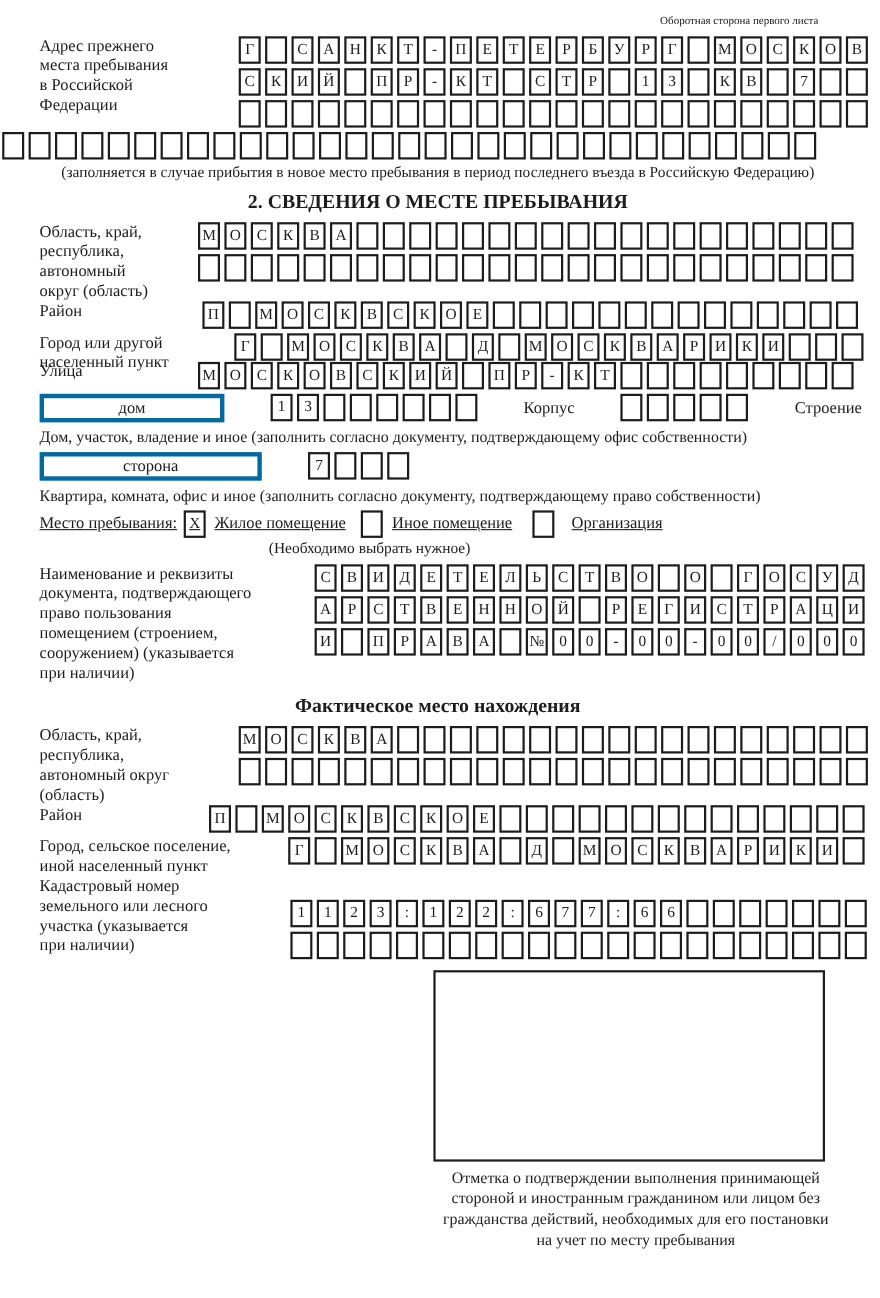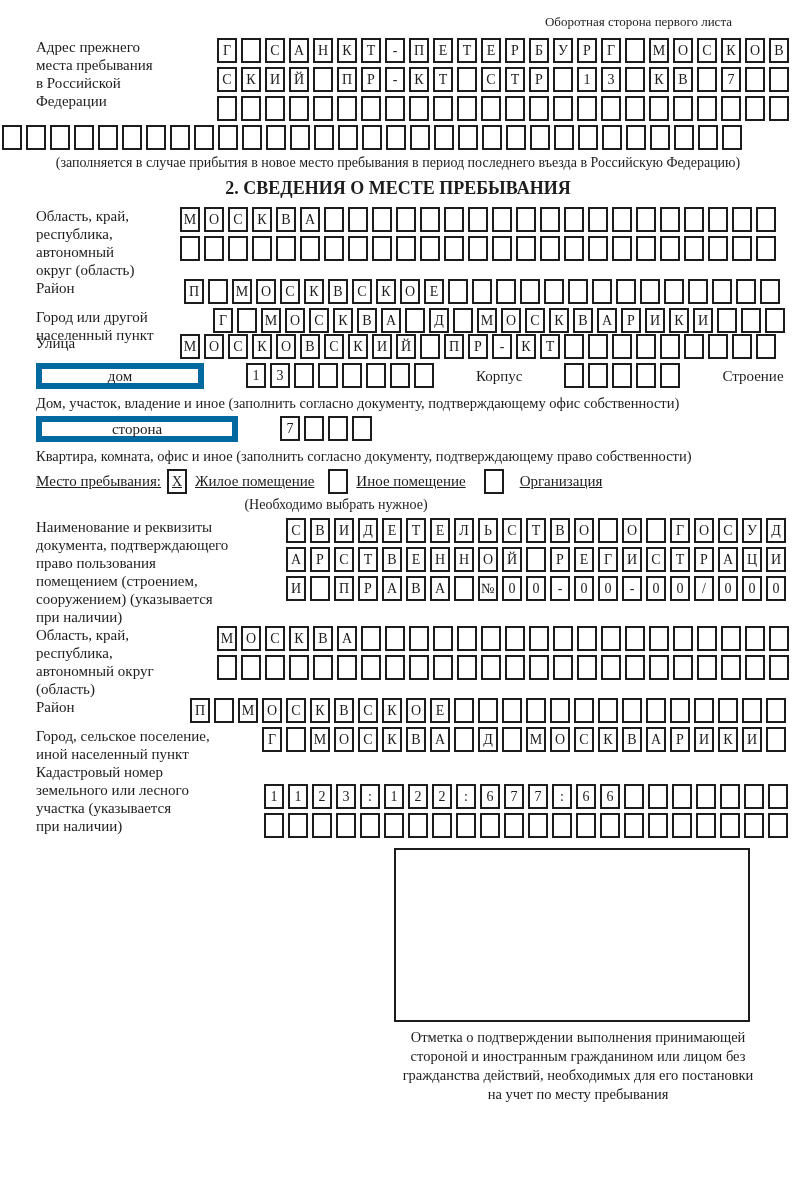--- a/index.html
+++ b/index.html
@@ -1,26 +1,26 @@
 <!DOCTYPE html>
 <html><head>
 <meta charset="utf-8">
 <style>
   html,body{margin:0;padding:0;background:#fff;}
   body{width:800px;height:1180px;overflow:hidden;color:#1c1c1c;
        font-family:"Liberation Serif",serif;}
   .page{position:relative;padding:14px 40px 0 36px;box-sizing:border-box;width:800px;height:1180px;}
-  .hdr{text-align:right;font-size:13px;margin-right:28px;}
+  .hdr{text-align:right;font-size:10px;margin-right:16px;}
   .frow{display:flex;align-items:flex-start;gap:36px;}
   .flabel{font-size:15px;line-height:18px;white-space:pre-line;flex:none;}
   .grids{flex:none;}
   .cellrow{display:flex;gap:4px;margin-bottom:4px;}
   .cell{box-sizing:border-box;flex:none;width:20px;height:25px;border:2px solid #1c1c1c;
         display:flex;align-items:center;justify-content:center;font-size:14px;background:#fff;}
-  .longbox{box-sizing:border-box;height:26px;border:6px solid #0369a1;display:flex;
+  .longbox{box-sizing:border-box;height:26px;border:4px solid #0369a1;display:flex;
            align-items:center;justify-content:center;font-size:15px;flex:none;margin-right:6px;}
   .ilabel{font-size:15px;line-height:26px;margin:0 6px;flex:none;}
   .note{font-size:14px;line-height:18px;}
   .center{text-align:center;}
   .sect-title{font-weight:bold;font-size:18px;text-align:center;margin:6px 0 8px 0;}
   .smallnote{font-size:14px;line-height:17px;white-space:pre-line;text-align:center;margin-bottom:6px;}
   .fieldnote{font-size:14.5px;line-height:18px;margin:2px 0 4px 0;}
   .stay{display:flex;align-items:center;font-size:15px;margin:4px 0 2px 0;text-decoration:underline;}
   .stay .cell{margin:0 8px 0 6px;}
   .mt20{margin-top:21px;}
@@ -442,20 +442,21 @@
           <div class="cell">0</div>
           <div class="cell">0</div>
           <div class="cell">/</div>
           <div class="cell">0</div>
           <div class="cell">0</div>
           <div class="cell">0</div>
         </div>
     </div>
   </div>
 
+  <div class="sect-title" style="margin-top:10px">Фактическое место нахождения</div>
 
   <div class="frow">
     <div class="flabel" style="width:145px">Область, край,
 республика,
 автономный округ
 (область)</div>
     <div class="grids">
       <div class="cellrow">
           <div class="cell">М</div>
           <div class="cell">О</div>

